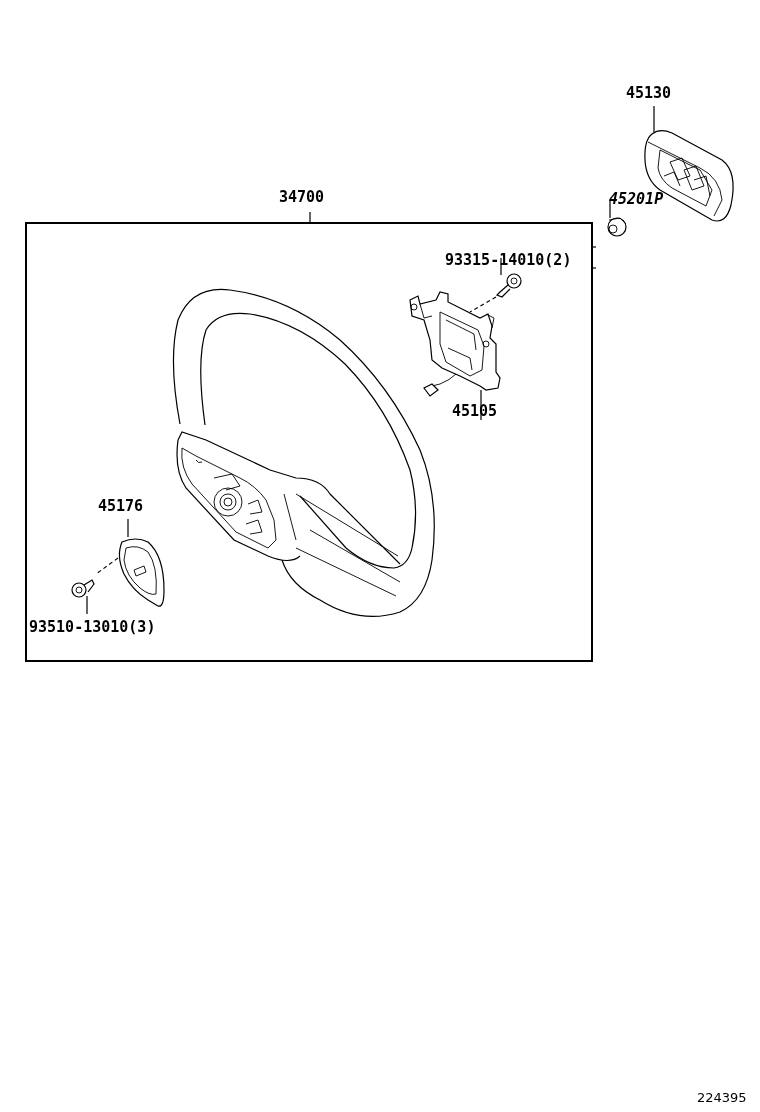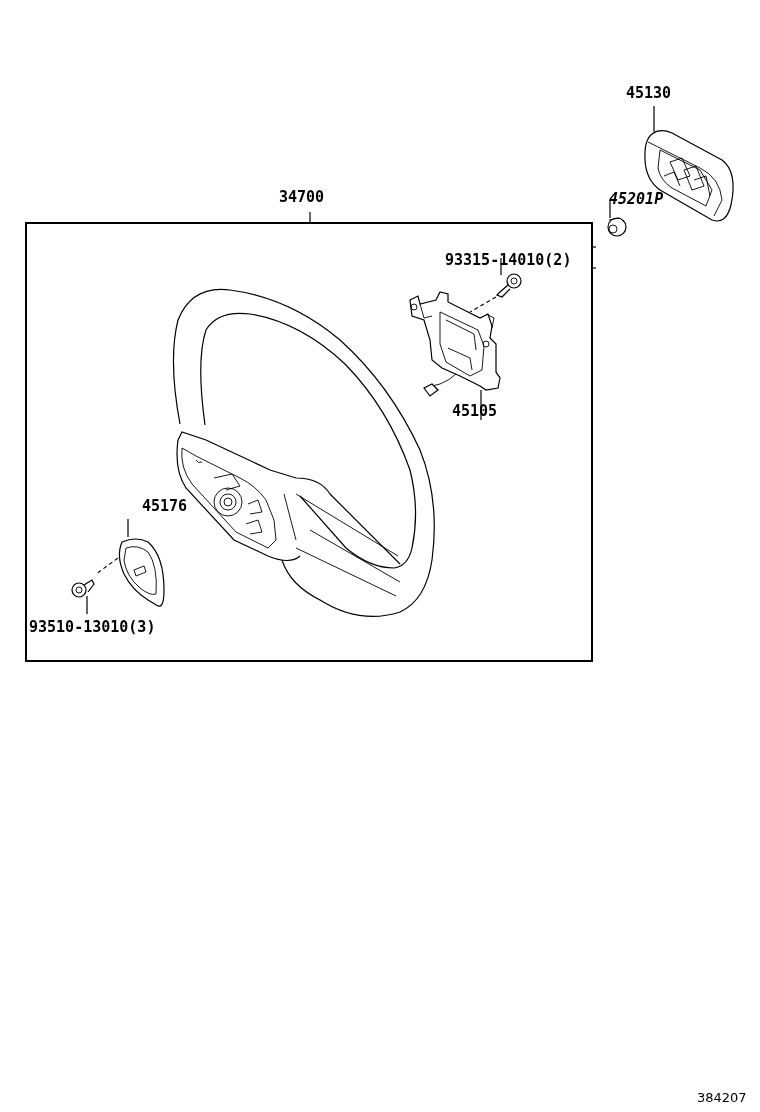--- a/index.html
+++ b/index.html
@@ -106,15 +106,15 @@
     <path class="ln" d="M84,585 L92,580 L94,584 L88,592"></path>
     <line class="ln" x1="87" y1="596" x2="87" y2="614"></line>
   </g>
 </svg>
 
 <div class="lbl lbl-big" style="left:626px; top:86px;">45130</div>
 <div class="lbl lbl-big" style="left:609px; top:192px;font-style:italic;">45201P</div>
 <div class="lbl lbl-big" style="left:279px; top:190px;">34700</div>
 <div class="lbl lbl-small" style="left:445px; top:237px;margin-top:16px;">93315-14010(2)</div>
 <div class="lbl lbl-big" style="left:452px; top:404px;">45105</div>
-<div class="lbl lbl-big" style="left:98px; top:499px;margin-left:44px;">45176</div>
+<div class="lbl lbl-big" style="left:98px; top:499px;">45176</div>
 <div class="lbl lbl-small" style="left:29px; top:620px;">93510-13010(3)</div>
-<div class="lbl lbl-id" style="left:697px; top:1091px;">384207</div>
+<div class="lbl lbl-id" style="left:697px; top:1091px;">224395</div>
 
 </body></html>

